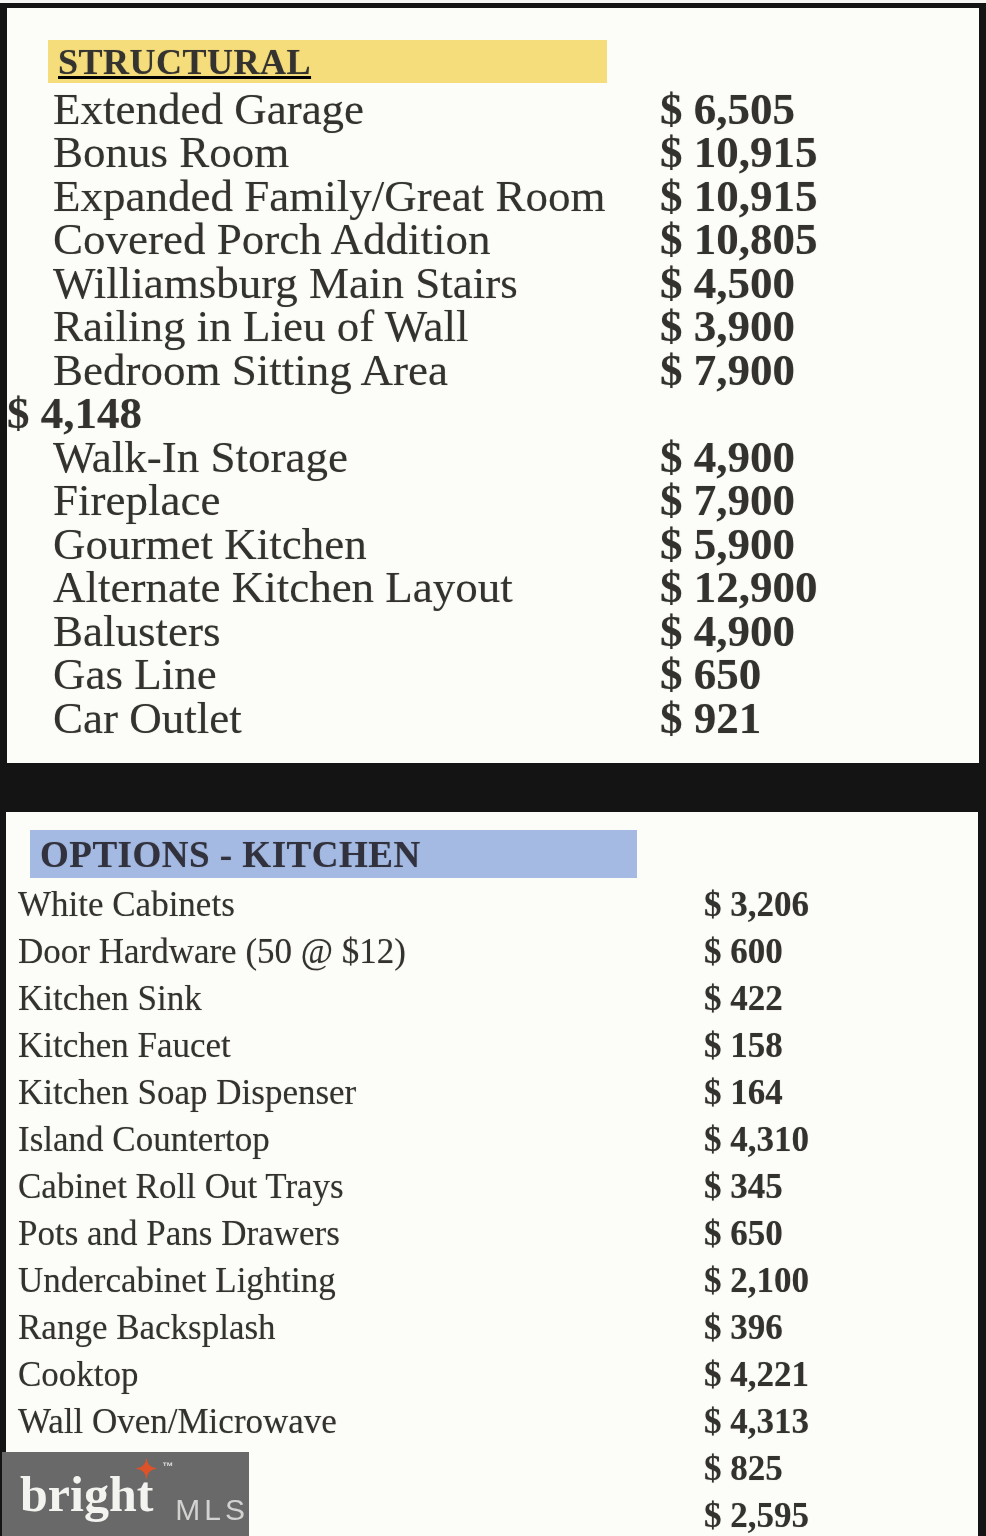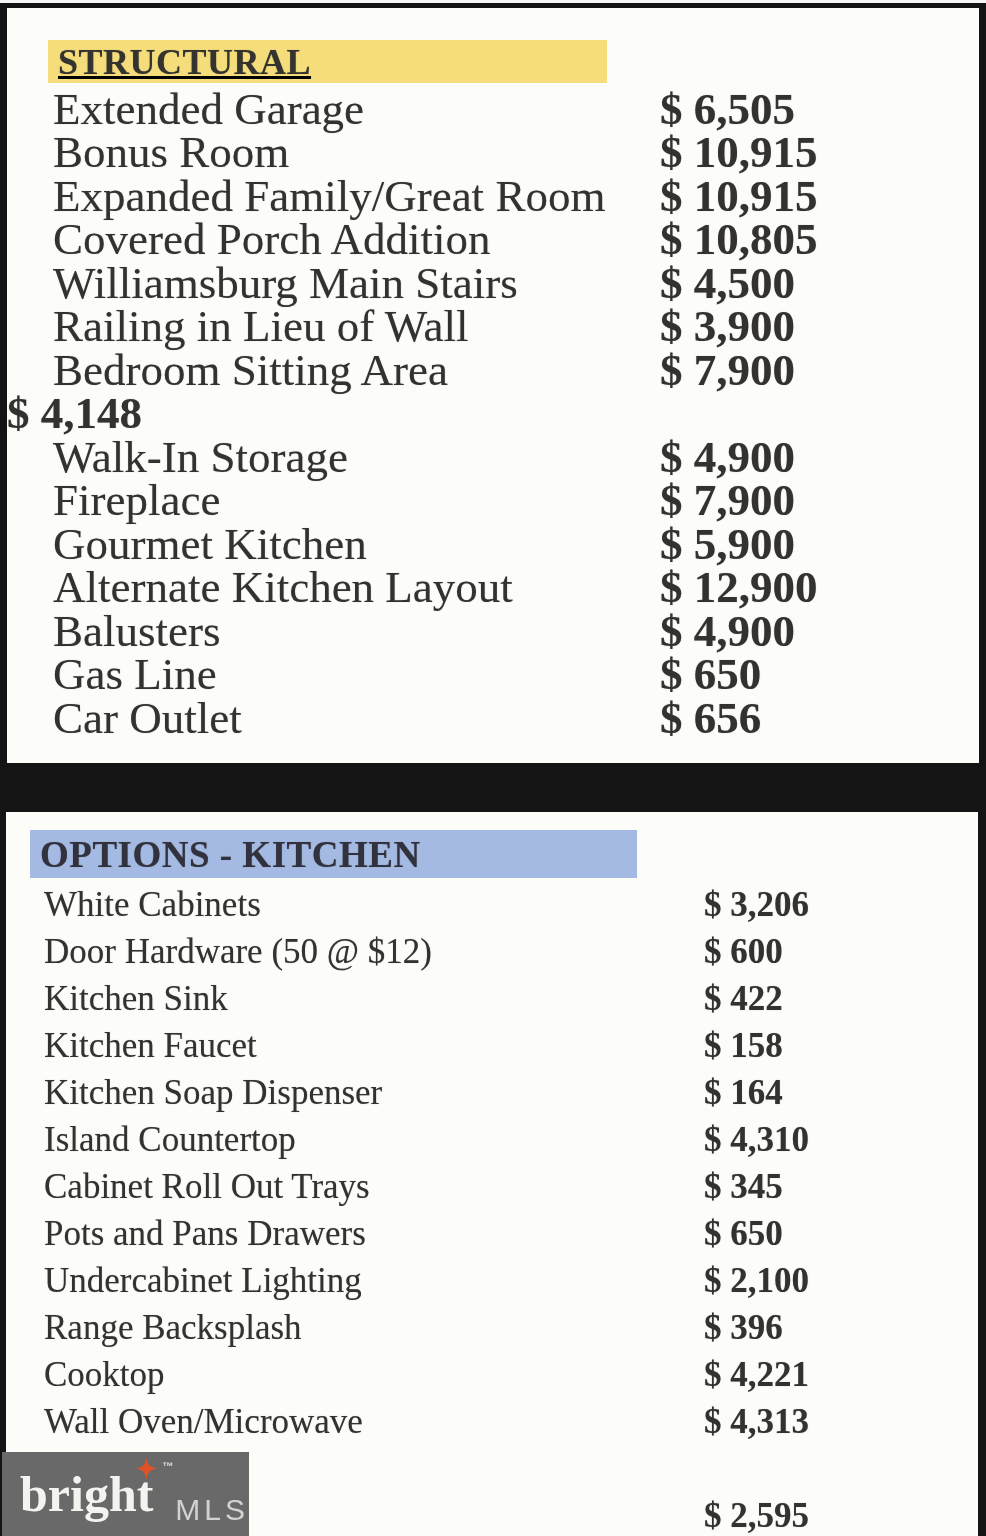--- a/index.html
+++ b/index.html
@@ -58,21 +58,21 @@
     align-items: center;
     justify-content: space-between;
     color: #34322f;
     text-shadow: 0 0 1px rgba(52,50,47,0.4);
   }
   .rows1 .row { height: 43.5px; font-size: 45px; }
   .rows2 .row { height: 47px;   font-size: 35px; }
 
   .label { white-space: nowrap; }
   .rows1 .label { padding-left: 46px; }
-  .rows2 .label { padding-left: 38px; }
+  .rows2 .label { padding-left: 12px; }
 
   .price {
     width: 220px;
     white-space: nowrap;
     font-weight: bold;
   }
   .rows1 .price { margin-right: 99px; }
   .rows2 .price { margin-right: 54px; }
 
   .logo {
@@ -176,21 +176,21 @@
         <div class="row">
           <span class="label">Balusters</span>
           <span class="price">$ 4,900</span>
         </div>
         <div class="row">
           <span class="label">Gas Line</span>
           <span class="price">$ 650</span>
         </div>
         <div class="row">
           <span class="label">Car Outlet</span>
-          <span class="price">$ 656</span>
+          <span class="price">$ 921</span>
         </div>
       </div>
   </section>
 
   <section class="card card2">
     <div class="hl hl-kitchen" style="background-color: rgb(164, 186, 227);">
       <h2 class="hl-text">OPTIONS - KITCHEN</h2>
     </div>
     <div class="rows rows2">
         <div class="row">
@@ -236,20 +236,21 @@
         <div class="row">
           <span class="label">Cooktop</span>
           <span class="price">$ 4,221</span>
         </div>
         <div class="row">
           <span class="label">Wall Oven/Microwave</span>
           <span class="price">$ 4,313</span>
         </div>
         <div class="row">
           <span class="label">Dishwasher</span>
+          <span class="price">$ 825</span>
         </div>
         <div class="row">
           <span class="label"></span>
           <span class="price">$ 2,595</span>
         </div>
       </div>
   </section>
 
   <div class="logo" style="background-color: rgb(105, 105, 105);">
     <span class="logo-bright">

